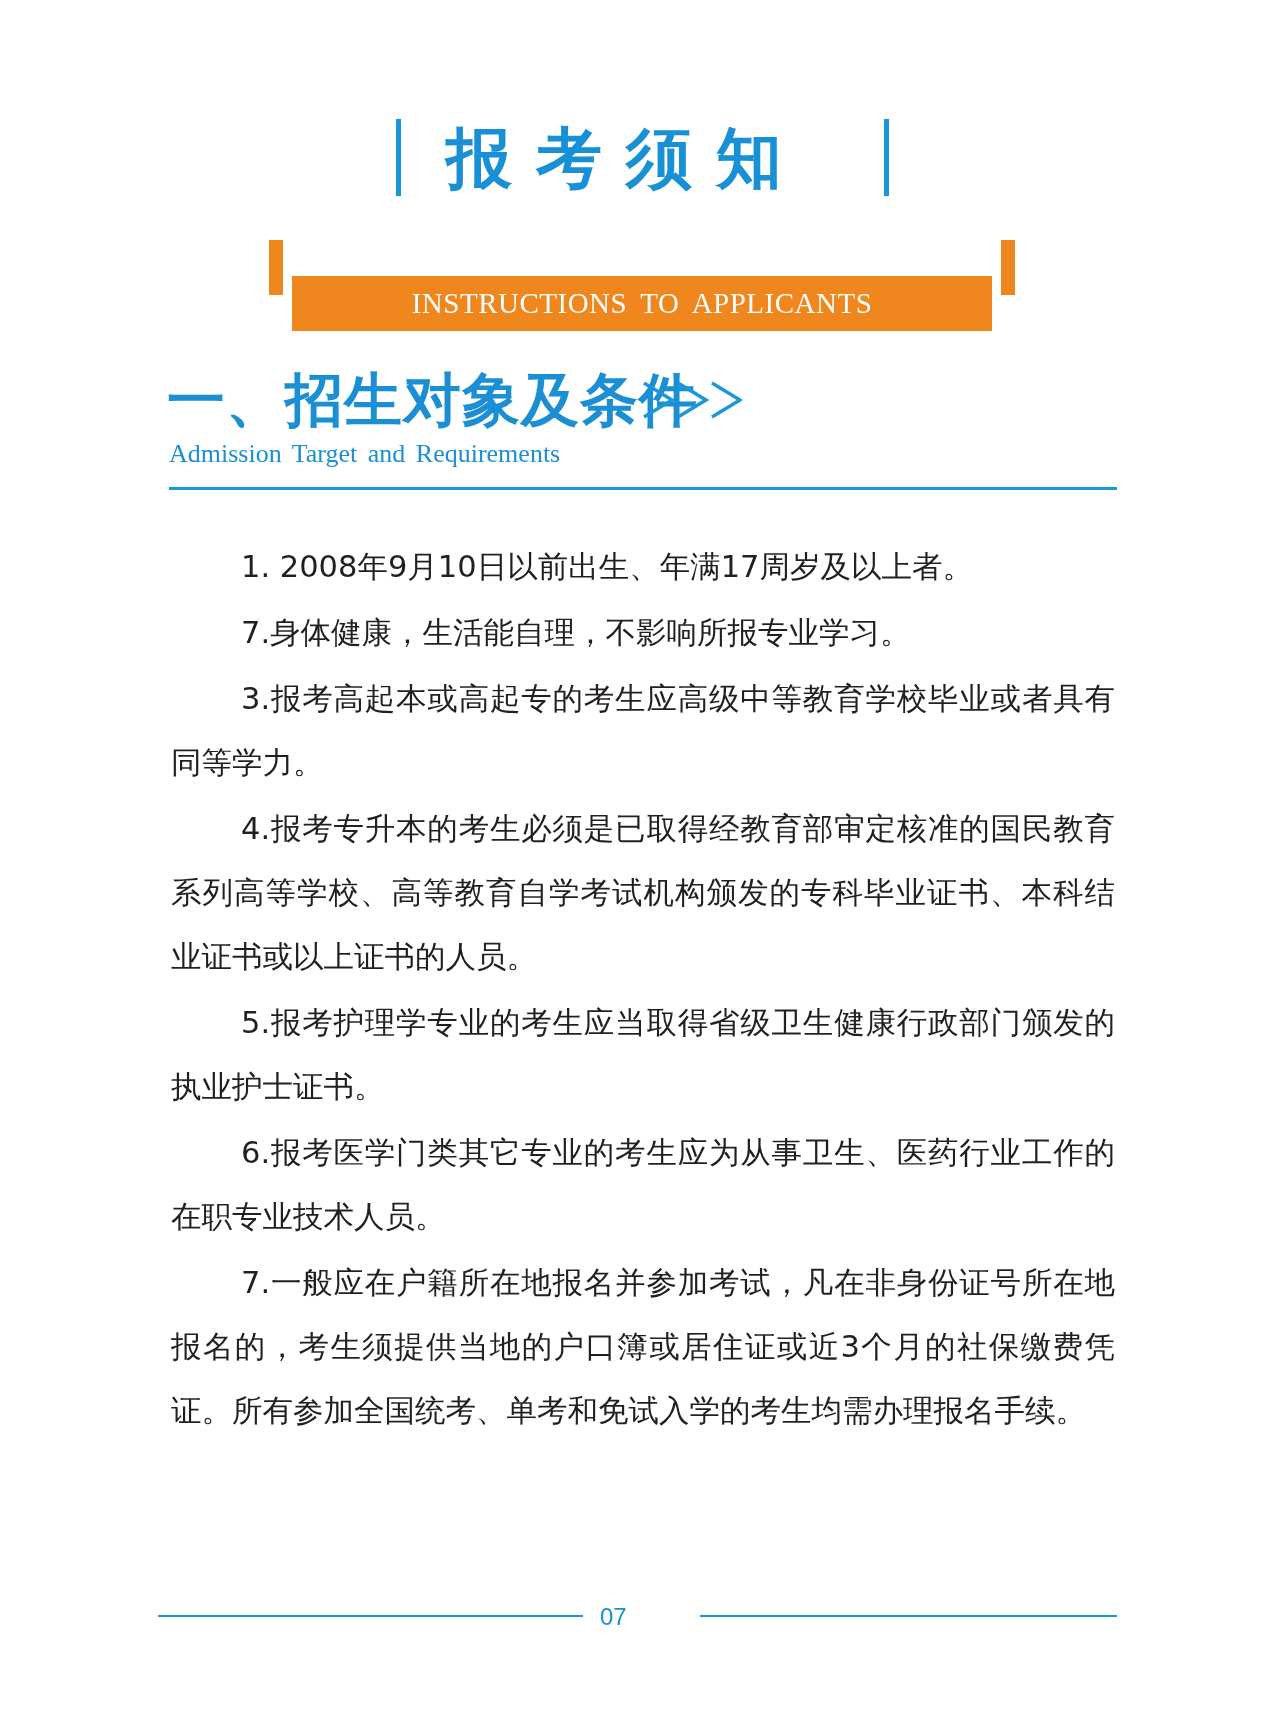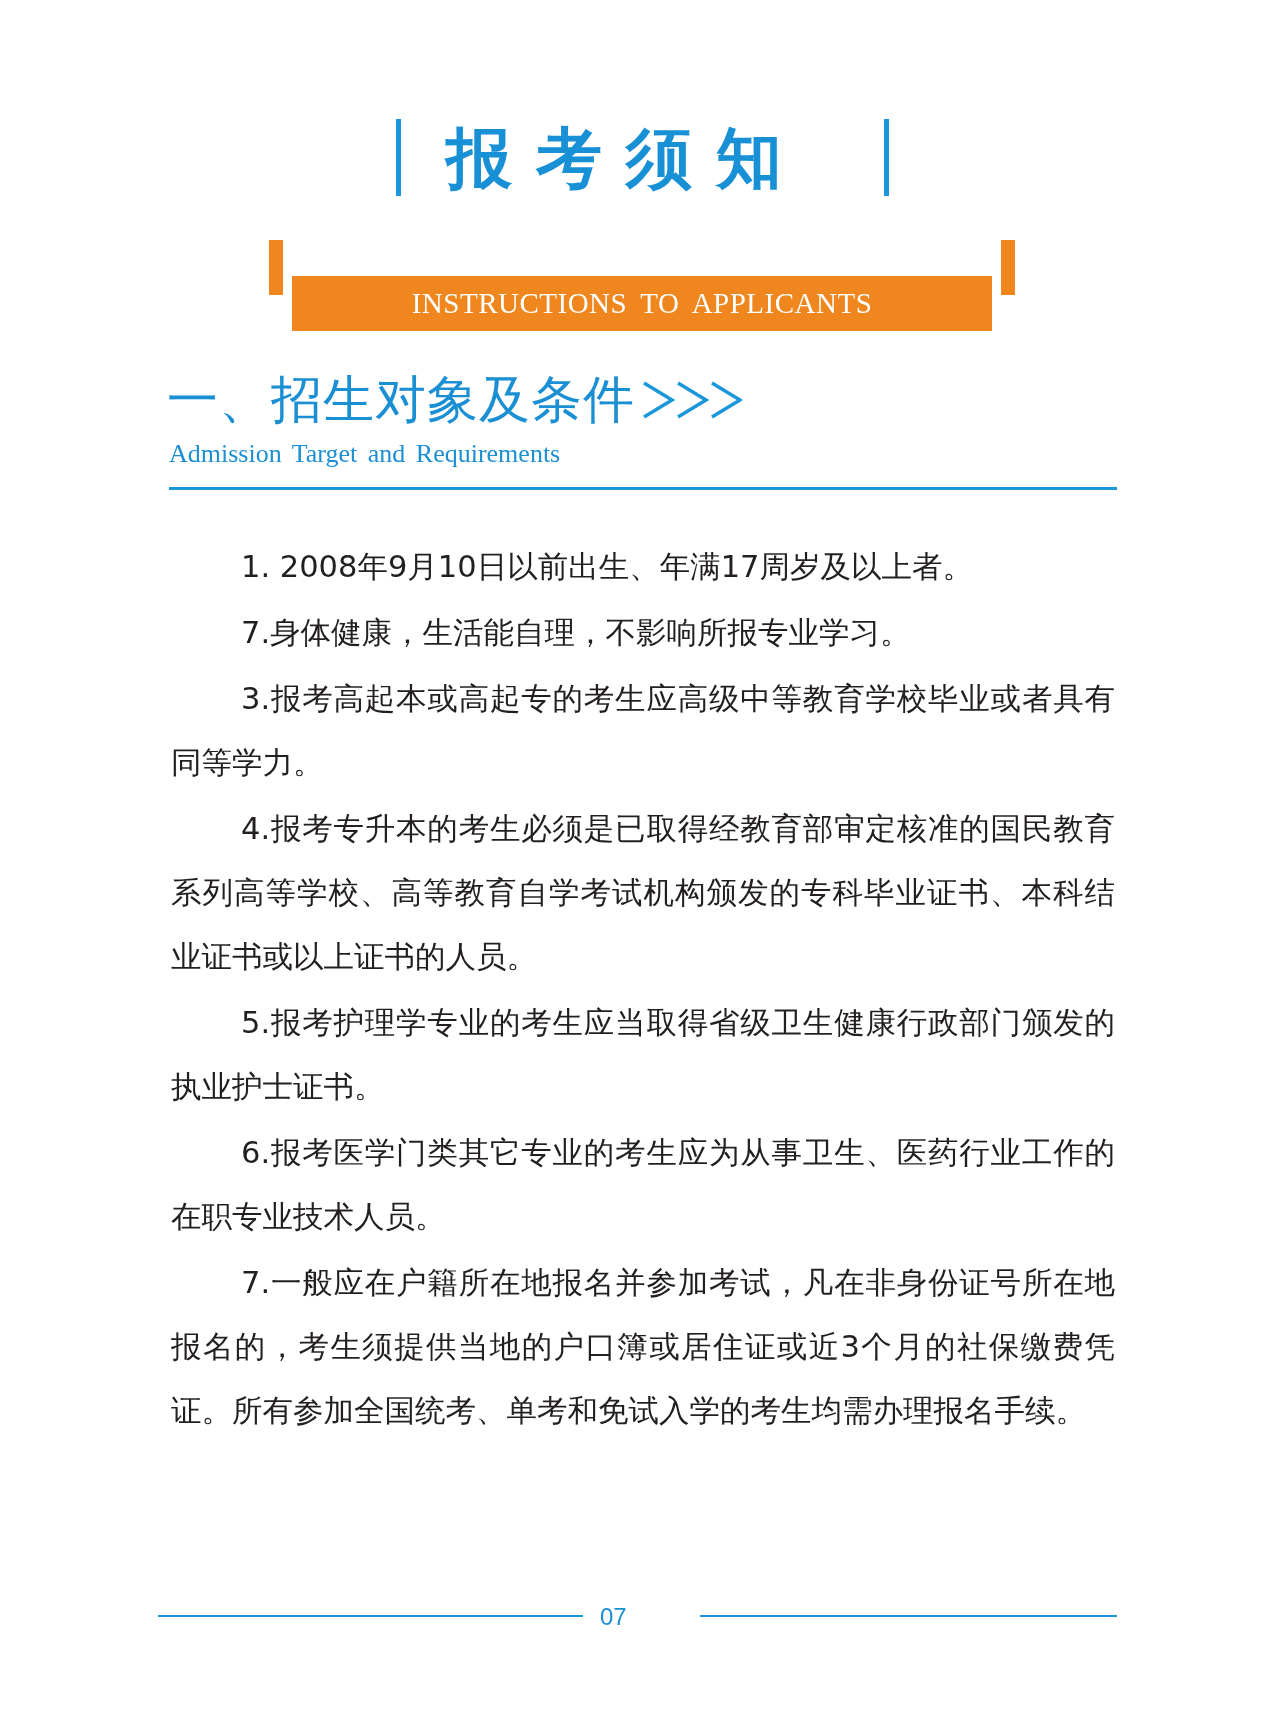--- a/index.html
+++ b/index.html
@@ -16,22 +16,22 @@
 
   
   .banner-cap { position: absolute; top: 240px; height: 55px; width: 14px; background: #ef871e; }
   .banner-cap.left { left: 269px; }
   .banner-cap.right { left: 1001px; }
   .banner { position: absolute; left: 292px; top: 240px; width: 700px; height: 55px; background: #ef871e;
             color: #ffffff; font-family: "Liberation Serif", "DejaVu Serif", serif; font-size: 29px;
             line-height: 55px; text-align: center; letter-spacing: 0.5px; word-spacing: 6px; margin-top: 36px; }
 
   
-  .sec-title { position: absolute; left: 167px; top: 372px; color: #1a8fd3; font-weight: normal;
-               font-family: "DejaVu Serif", "Liberation Serif", serif; font-size: 51px; line-height: 56px;
+  .sec-title { position: absolute; left: 167px; top: 372px; color: #1a8fd3; font-weight: bold;
+               font-family: "DejaVu Serif", "Liberation Serif", serif; font-size: 58px; line-height: 56px;
                letter-spacing: 1px; }
   .chevrons { position: absolute; left: 642px; top: 380px; width: 100px; height: 40px; }
   .sec-sub { position: absolute; left: 169px; top: 437px; color: #1a8fd3;
              font-family: "Liberation Serif", "DejaVu Serif", serif; font-size: 26px; line-height: 34px;
              word-spacing: 4px; }
   .sec-rule { position: absolute; left: 169px; top: 487px; width: 948px; height: 3px; background: #1a97db; }
 
   
   .content { position: absolute; left: 169px; top: 533px; width: 948px; color: #231f20;
              font-family: "DejaVu Sans", "Liberation Sans", sans-serif; font-size: 30.5px;

